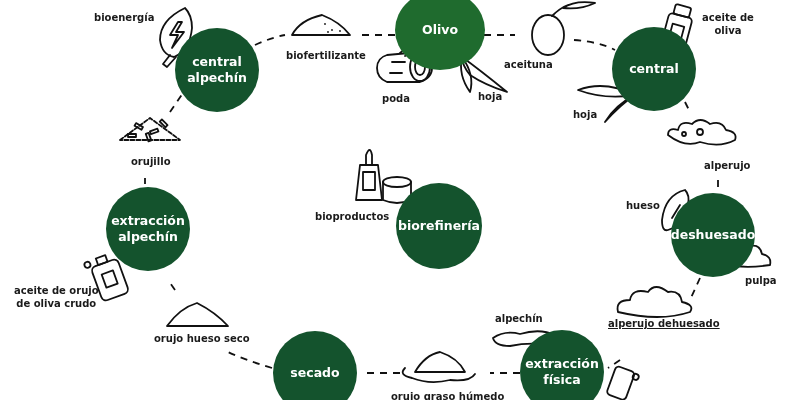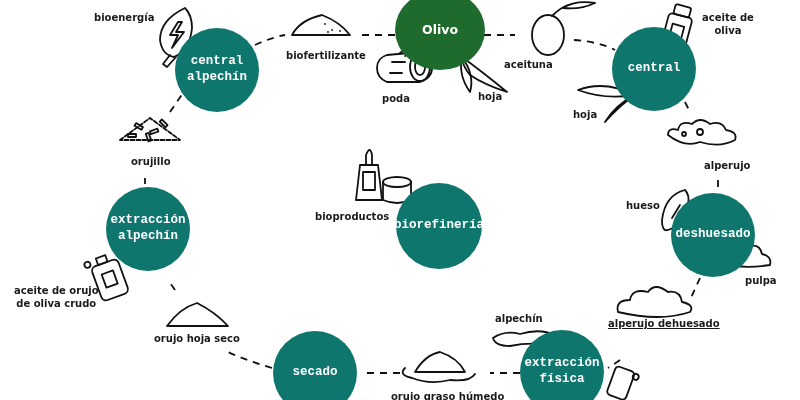--- a/index.html
+++ b/index.html
@@ -1,19 +1,19 @@
 <!DOCTYPE html>
 <html><head>
 <meta charset="utf-8">
 <style>
   html,body{margin:0;padding:0;background:#fff;}
   body{width:800px;height:400px;overflow:hidden;position:relative;font-family:"DejaVu Sans","Liberation Sans",sans-serif;}
   svg#canvas{position:absolute;left:0;top:0;width:800px;height:400px;}
   .node{position:absolute;border-radius:50%;display:flex;align-items:center;justify-content:center;text-align:center;color:#fff;font-weight:bold;font-size:12.5px;line-height:1.25;}
-  .orange{background:#0f766e;font-family:Liberation Mono, monospace;}
+  .orange{background:#14532d;}
   .green{background:#1f6b2e;}
   .lbl{position:absolute;font-size:10px;font-weight:bold;color:#1a1a1a;text-align:center;line-height:1.25;white-space:nowrap;}
   .ic{fill:none;stroke:#111;stroke-width:1.8;stroke-linejoin:round;stroke-linecap:round;}
   .dash{fill:none;stroke:#111;stroke-width:1.8;stroke-dasharray:7 6;}
 </style>
 </head>
 <body>
 
 <svg id="canvas" viewBox="0 0 800 400">
 
@@ -174,19 +174,19 @@
   <div>aceite de</div>
   <div>oliva</div>
 </div>
 <div class="lbl" style="left:573px;top:109px;">hoja</div>
 <div class="lbl" style="left:694px;top:160px;padding-left:10px;">alperujo</div>
 <div class="lbl" style="left:626px;top:200px;">hueso</div>
 <div class="lbl" style="left:745px;top:275px;">pulpa</div>
 <div class="lbl" style="left:608px;top:318px;text-decoration:underline;">alperujo dehuesado</div>
 <div class="lbl" style="left:495px;top:313px;text-align:center;">alpechín</div>
 <div class="lbl" style="left:391px;top:391px;">orujo graso húmedo</div>
-<div class="lbl" style="left:154px;top:333px;">orujo hoja seco</div>
+<div class="lbl" style="left:154px;top:333px;">orujo hueso seco</div>
 <div class="lbl" style="left:14px;top:285px;">
   <div>aceite de orujo</div>
   <div>de oliva crudo</div>
 </div>
 <div class="lbl" style="left:131px;top:156px;">orujillo</div>
 <div class="lbl" style="left:315px;top:211px;text-align:center;">bioproductos</div>
 
 </body></html>

